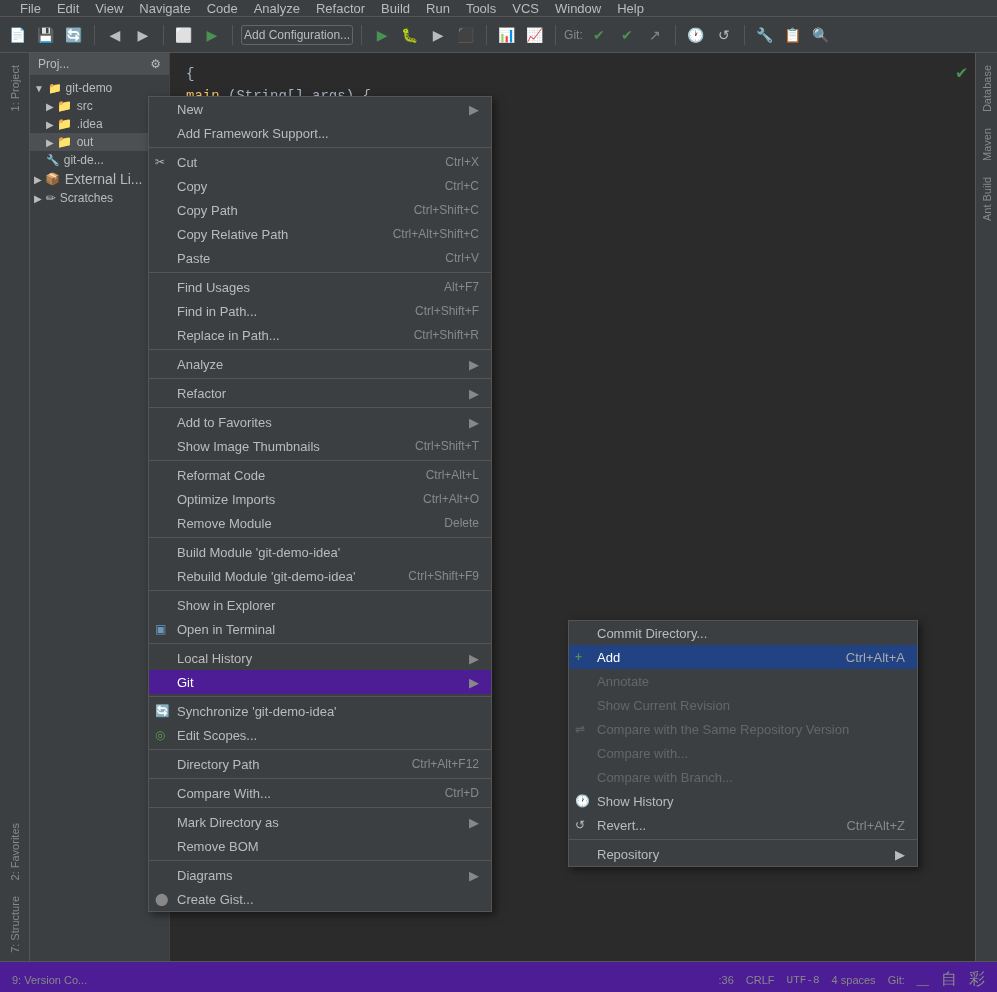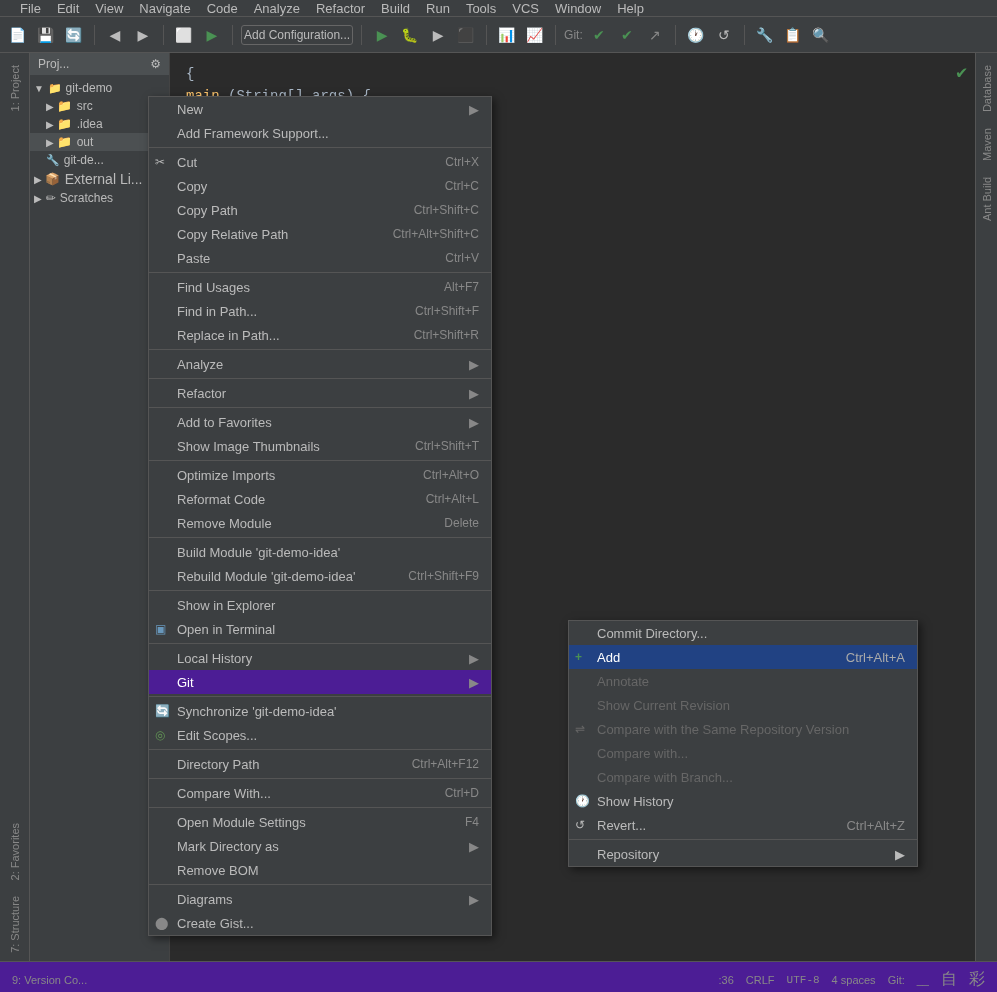--- a/index.html
+++ b/index.html
@@ -412,28 +412,28 @@
   <div class="ctx-item">
     <span>Add to Favorites</span>
     <span class="arrow">▶</span>
   </div>
   <div class="ctx-item">
     <span>Show Image Thumbnails</span>
     <span class="shortcut">Ctrl+Shift+T</span>
   </div>
   <div class="ctx-separator"></div>
   <div class="ctx-item">
+    <span>Reformat Code</span>
+    <span class="shortcut">Ctrl+Alt+L</span>
+  </div>
+  <div class="ctx-item">
     <span>Optimize Imports</span>
     <span class="shortcut">Ctrl+Alt+O</span>
   </div>
   <div class="ctx-item">
-    <span>Reformat Code</span>
-    <span class="shortcut">Ctrl+Alt+L</span>
-  </div>
-  <div class="ctx-item">
     <span>Remove Module</span>
     <span class="shortcut">Delete</span>
   </div>
   <div class="ctx-separator"></div>
   <div class="ctx-item">
     <span>Build Module 'git-demo-idea'</span>
   </div>
   <div class="ctx-item">
     <span>Rebuild Module 'git-demo-idea'</span>
     <span class="shortcut">Ctrl+Shift+F9</span>
@@ -468,24 +468,20 @@
   <div class="ctx-item">
     <span>Directory Path</span>
     <span class="shortcut">Ctrl+Alt+F12</span>
   </div>
   <div class="ctx-separator"></div>
   <div class="ctx-item">
     <span>Compare With...</span>
     <span class="shortcut">Ctrl+D</span>
   </div>
   <div class="ctx-separator"></div>
-  <div class="ctx-item">
-    <span>Open Module Settings</span>
-    <span class="shortcut">F4</span>
-  </div>
   <div class="ctx-item">
     <span>Mark Directory as</span>
     <span class="arrow">▶</span>
   </div>
   <div class="ctx-item">
     <span>Remove BOM</span>
   </div>
   <div class="ctx-separator"></div>
   <div class="ctx-item">
     <span>Diagrams</span>

